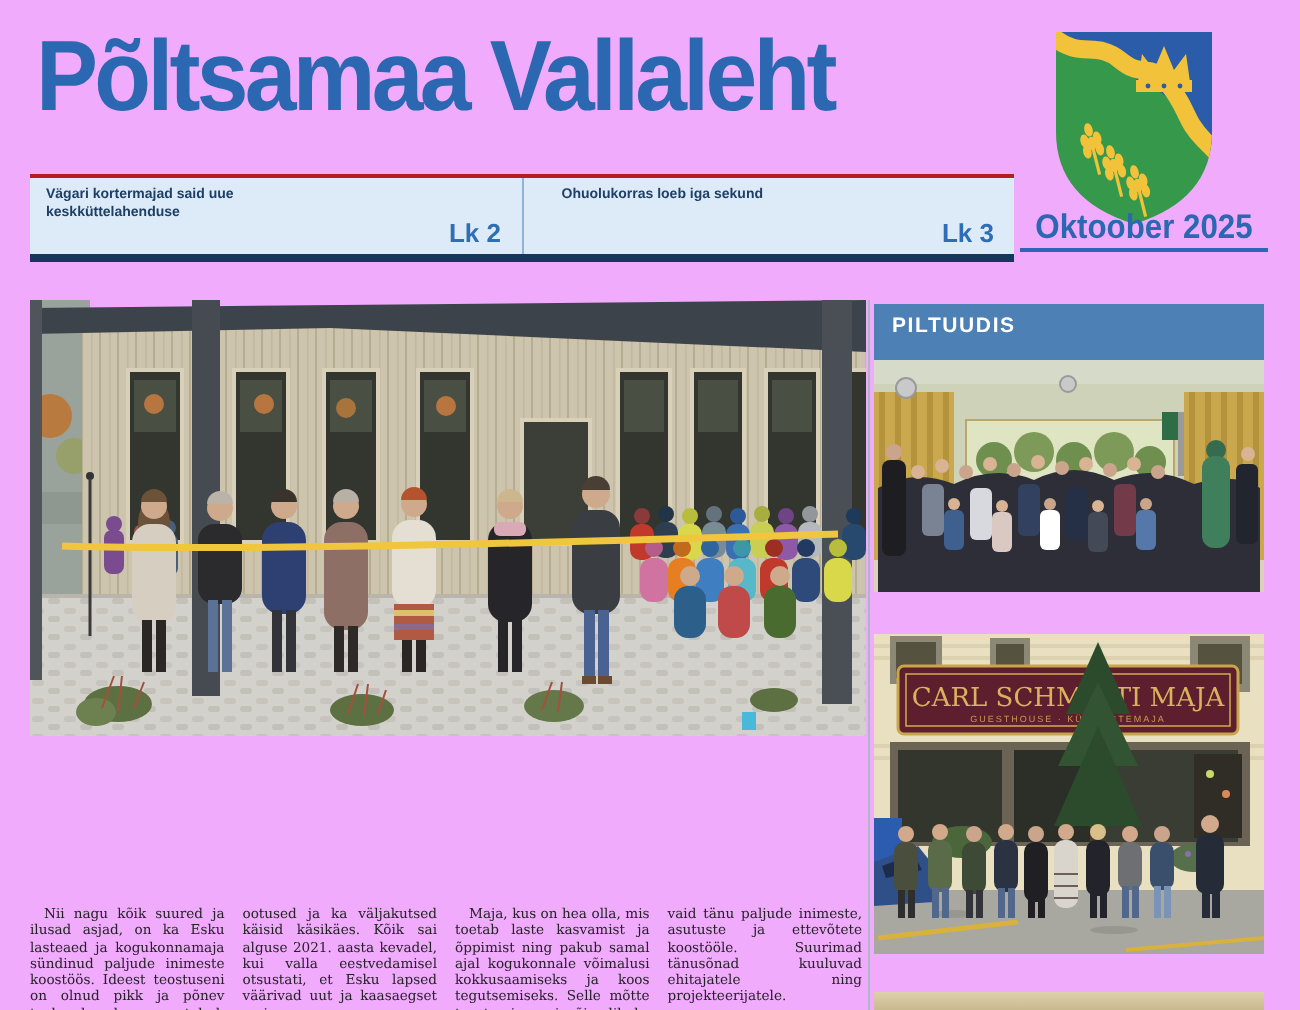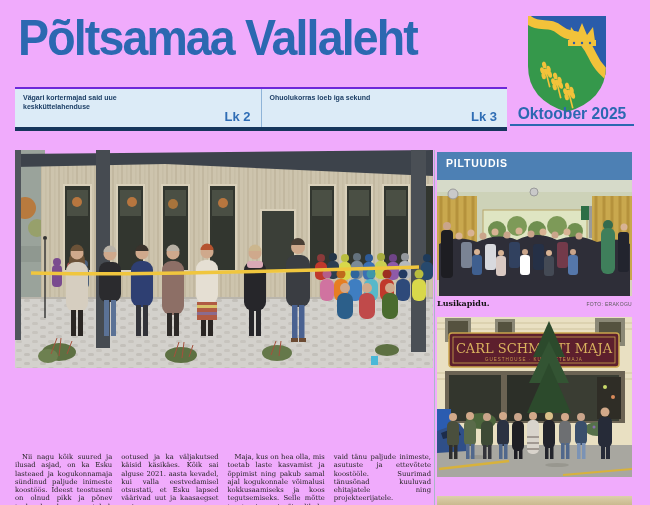--- a/index.html
+++ b/index.html
@@ -9,23 +9,23 @@
   .masthead-title{position:absolute;left:18px;top:13px;font-size:50px;font-weight:bold;
         color:#2b68b1;letter-spacing:-2px;white-space:nowrap;transform:scaleX(.93);
         transform-origin:left top;line-height:1;}
   .coat{position:absolute;left:524px;top:14px;}
   .issue-date{position:absolute;left:508px;top:104px;width:128px;text-align:center;
         font-size:17px;font-weight:bold;color:#2b68b1;transform:scaleX(.92);
         transform-origin:center top;}
   .date-underline{position:absolute;left:510px;top:124px;width:124px;height:2px;background:#2b68b1;}
   
   .teasers{position:absolute;left:15px;top:87px;width:492px;height:38px;background:#dcebf7;
-        border-top:2px solid #6d28d9;display:flex;}
+        border-top:2px solid #b91c1c;display:flex;}
   .teaser{position:relative;flex:1;padding:5px 8px 0 8px;box-sizing:border-box;}
-  .teaser + .teaser{border-left:1px solid #8fb4d8;}
+  .teaser + .teaser{border-left:1px solid #8fb4d8;text-align:right;}
   .teaser-text{font-size:7px;line-height:8.5px;color:#1d3f66;max-width:112px;font-weight:bold;}
   .teaser-page{position:absolute;right:10px;bottom:3px;font-size:13px;font-weight:bold;color:#2f6db5;}
   .navy-bar{position:absolute;left:15px;top:127px;width:492px;height:4px;background:#16365c;}
   
   .main-photo{position:absolute;left:15px;top:150px;}
   .headline{position:absolute;left:15px;top:379px;width:418px;color:#1e1e20;
         font-weight:bold;font-size:27px;line-height:26px;}
   .hl-line{display:block;transform:scaleX(.8);transform-origin:left top;white-space:nowrap;}
   .body-cols{position:absolute;left:15px;top:453px;width:416px;height:66px;overflow:hidden;
         column-count:4;column-gap:9px;font-family:"DejaVu Serif",serif;font-size:6.8px;
@@ -419,24 +419,20 @@
         <rect x="131" y="75" width="10" height="20" rx="3" fill="#5577aa"></rect>
       <circle cx="10" cy="46" r="4" fill="#caa58b"></circle>
         <rect x="4" y="50" width="12" height="48" rx="4" fill="#1d1d22"></rect>
       <circle cx="187" cy="47" r="3.5" fill="#d8b394"></circle>
         <rect x="181" y="52" width="11" height="40" rx="3" fill="#22242e"></rect>
       <circle cx="171" cy="45" r="5" fill="#356b4e"></circle>
         <rect x="164" y="48" width="14" height="46" rx="6" fill="#3f7f5b"></rect>
     </g>
   </svg>
 
-  <div class="sb-cap-row">
-    <span class="sb-caption">Lusikapidu.</span>
-    <span class="sb-credit">FOTO: ERAKOGU</span>
-  </div>
 
   <svg class="sb-photo2" width="195" height="160" viewBox="0 0 195 160">
     <rect width="195" height="160" fill="#e9e0c2"></rect>
     <path d="M0,6 H195 M0,12 H195 M0,56 H195 M0,62 H195" stroke="#dcd2b0" stroke-width="2"></path>
     <rect x="8" y="1" width="26" height="24" fill="#8b8876"></rect>
       <rect x="11" y="4" width="20" height="18" fill="#55523f"></rect>
     <rect x="58" y="2" width="20" height="20" fill="#8b8876"></rect>
       <rect x="61" y="5" width="14" height="14" fill="#55523f"></rect>
     <rect x="158" y="1" width="30" height="28" fill="#8b8876"></rect>
       <rect x="162" y="5" width="22" height="20" fill="#55523f"></rect>

